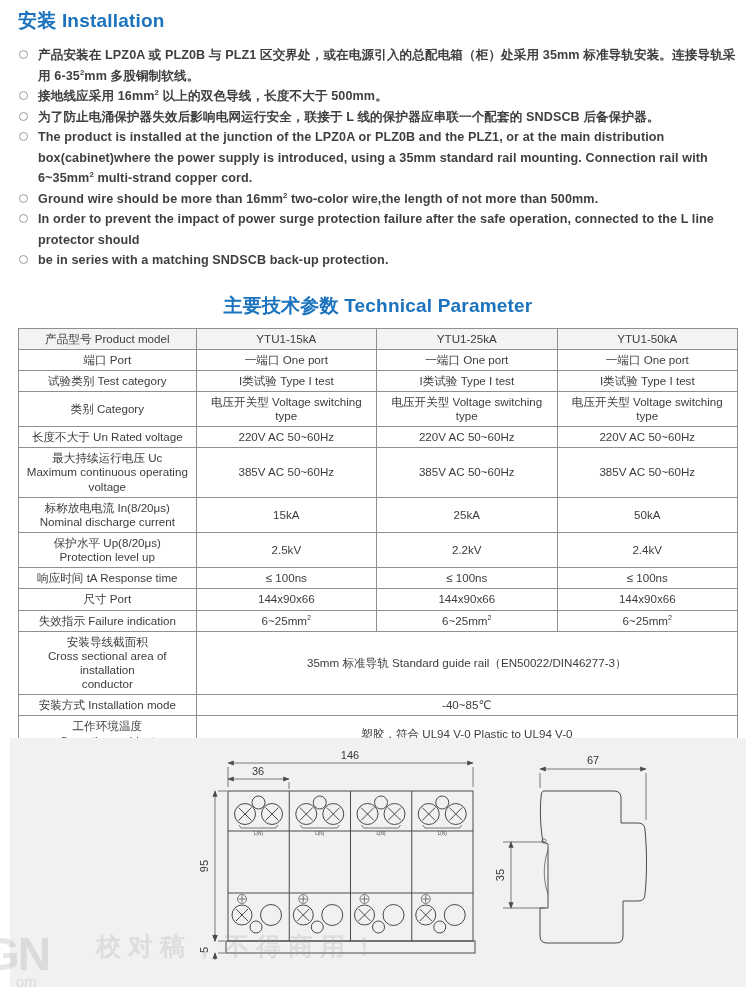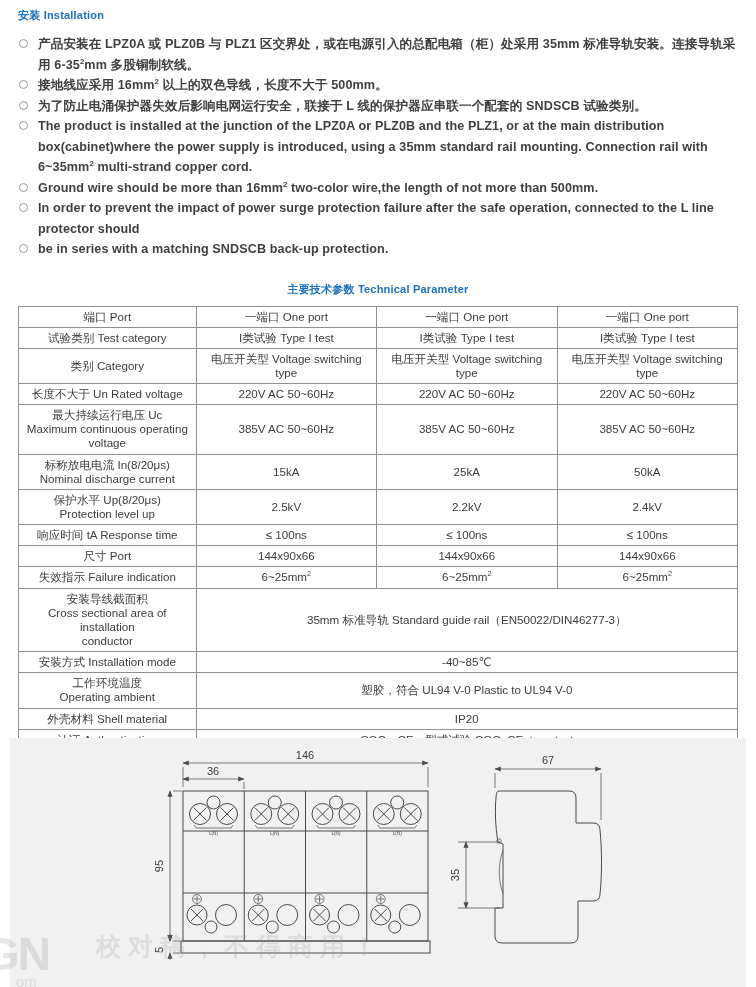--- a/index.html
+++ b/index.html
@@ -1,20 +1,20 @@
 <!DOCTYPE html>
 <html><head>
 <meta charset="utf-8">
 <style>
   * { margin:0; padding:0; box-sizing:border-box; }
   html,body { width:756px; height:987px; background:#ffffff; overflow:hidden; position:relative;
     font-family:"Liberation Sans","DejaVu Sans",sans-serif; color:#3f3f3f; }
   .page { position:relative; width:756px; height:987px; padding:8px 18px 0 18px; }
 
-  .sec-title { color:#1b72bd; font-size:11px; font-weight:600; letter-spacing:.2px; }
+  .sec-title { color:#1b72bd; font-size:19px; font-weight:600; letter-spacing:.2px; }
 
   
   .bullets { margin-top:11px; margin-bottom:4px; }
   .bullet { position:relative; padding-left:20px; font-size:12.6px; line-height:20.5px; }
   .bullet .dot { position:absolute; left:1px; top:5px; width:9px; height:9px; border:1.3px solid #9b9b9b;
     border-radius:50%; background:#fff; }
   .bullet .btext { letter-spacing:.1px;font-weight:bold; }
   sup { font-size:.62em; vertical-align:super; line-height:0; }
 
   
@@ -22,21 +22,21 @@
   table.params { width:100%; border-collapse:collapse; margin-top:9px; table-layout:fixed; }
   table.params td { border:1px solid #8f8f8f; text-align:center; vertical-align:middle;
     font-size:11.6px; line-height:1.22; padding:3px 4px; color:#3c3c3c; }
   table.params col.c0 { width:24.7%; }
   table.params col.cv { width:25.1%; }
   table.params tr.hdr td { background:#f3f3f3; }
   table.params td.lbl { white-space:pre-line; }
 
   
   .dim-title { margin-top:22px; }
-  .draw-box { position:absolute; left:10px; top:738px; width:736px; height:249px; background:#f1f1f1; }
+  .draw-box { position:absolute; left:10px; top:738px; width:736px; height:249px; background:#f1f1f1;padding-left:45px; }
   .draw-box svg { display:block; }
   .dline { stroke:#4a4a4a; stroke-width:1; fill:none; }
   .dthin { stroke:#5a5a5a; stroke-width:0.8; fill:none; }
   .dtext { font-size:11px; fill:#383838; font-family:"Liberation Sans","DejaVu Sans",sans-serif; }
   .dtiny { font-size:4.6px; fill:#444; font-family:"Liberation Sans","DejaVu Sans",sans-serif; }
 
   
   .wm { position:absolute; left:0; bottom:0; width:100%; height:60px; pointer-events:none; }
   .wm-logo { position:absolute; left:-16px; bottom:6px; font-size:46px; font-weight:bold;
     color:rgba(140,140,140,0.22); letter-spacing:-2px; }
@@ -47,37 +47,43 @@
 </head>
 <body>
 
 <div class="page">
 
   <div class="sec-title">安装 Installation</div>
 
   <div class="bullets">
       <div class="bullet"><span class="dot"></span><span class="btext">产品安装在 LPZ0A 或 PLZ0B 与 PLZ1 区交界处，或在电源引入的总配电箱（柜）处采用 35mm 标准导轨安装。连接导轨采用 6-35<sup>2</sup>mm 多股铜制软线。</span></div>
       <div class="bullet"><span class="dot"></span><span class="btext">接地线应采用 16mm<sup>2</sup> 以上的双色导线，长度不大于 500mm。</span></div>
-      <div class="bullet"><span class="dot"></span><span class="btext">为了防止电涌保护器失效后影响电网运行安全，联接于 L 线的保护器应串联一个配套的 SNDSCB 试验类别。</span></div>
+      <div class="bullet"><span class="dot"></span><span class="btext">为了防止电涌保护器失效后影响电网运行安全，联接于 L 线的保护器应串联一个配套的 SNDSCB 后备保护器。</span></div>
       <div class="bullet"><span class="dot"></span><span class="btext">The product is installed at the junction of the LPZ0A or PLZ0B and the PLZ1, or at the main distribution box(cabinet)where the power supply is introduced, using a 35mm standard rail mounting. Connection rail with 6~35mm<sup>2</sup> multi-strand copper cord.</span></div>
       <div class="bullet"><span class="dot"></span><span class="btext">Ground wire should be more than 16mm<sup>2</sup> two-color wire,the length of not more than 500mm.</span></div>
       <div class="bullet"><span class="dot"></span><span class="btext">In order to prevent the impact of power surge protection failure after the safe operation, connected to the L line protector should</span></div>
       <div class="bullet"><span class="dot"></span><span class="btext">be in series with a matching SNDSCB back-up protection.</span></div>
     </div>
 
   <div class="sec-title tech-title">主要技术参数 Technical Parameter</div>
 
   <table class="params">
     <colgroup>
         <col class="c0">
         <col class="cv">
         <col class="cv">
         <col class="cv">
       </colgroup>
     <tbody>
+        <tr class="hdr">
+          <td class="lbl">产品型号 Product model</td>
+          <td>YTU1-15kA</td>
+          <td>YTU1-25kA</td>
+          <td>YTU1-50kA</td>
+        </tr>
         <tr>
           <td class="lbl">端口 Port</td>
           <td>一端口 One port</td>
           <td>一端口 One port</td>
           <td>一端口 One port</td>
         </tr>
         <tr>
           <td class="lbl">试验类别 Test category</td>
           <td>I类试验 Type I test</td>
           <td>I类试验 Type I test</td>

